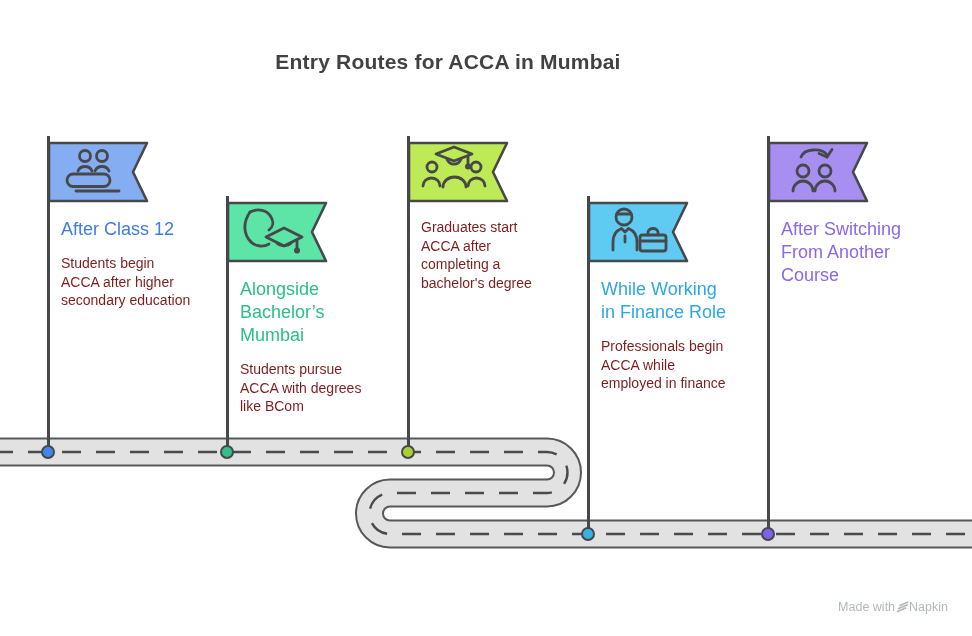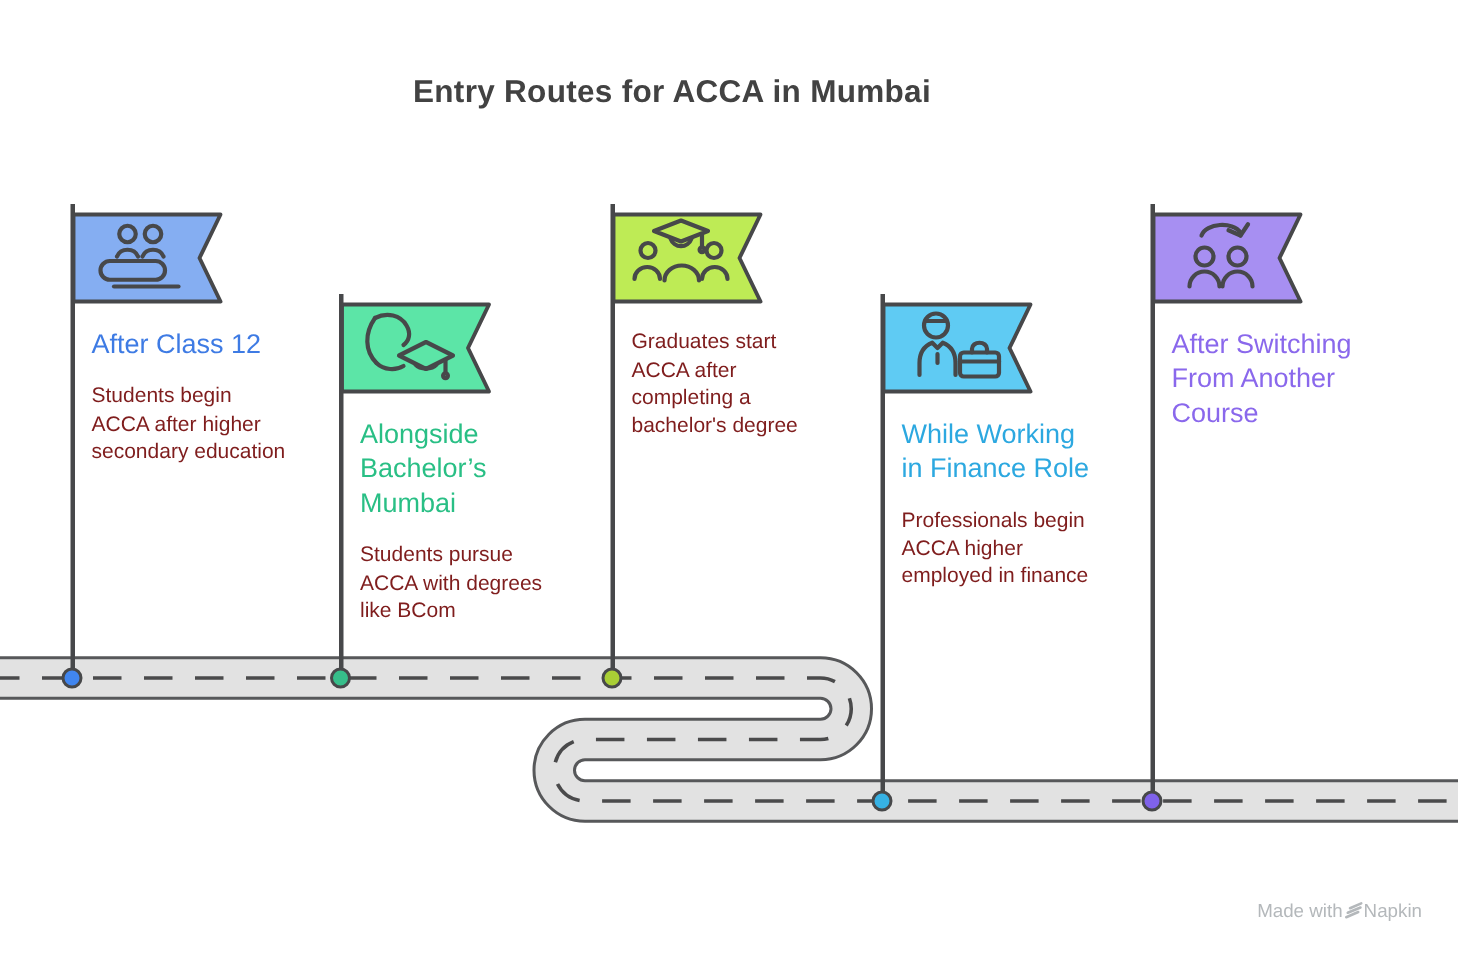--- a/index.html
+++ b/index.html
@@ -142,21 +142,21 @@
         <path d="M38 35 V41"></path>
         <rect x="53" y="34" width="26" height="16" rx="2.5"></rect>
         <path d="M61 34 V31.5 a5 4 0 0 1 10 0 V34"></path>
         <path d="M53 40 H79"></path>
       </g>
     </svg>
     <div class="text">
       <div class="route-title">While Working
 in Finance Role</div>
       <div class="route-desc">Professionals begin
-ACCA higher
+ACCA while
 employed in finance</div>
     </div>
     <div class="dot"></div>
   </div>
 
   <div class="route r5" style="--flag-fill: #A78FF2; --accent: #8A68EC; --dot-color: #7F62EA;">
     <div class="pole"></div>
     <svg class="flag" width="104" height="62" viewBox="0 0 104 62">
       <polygon class="flag-shape" points="2,2 100,2 86,31 100,60 2,60"></polygon>
       <g class="ic">

